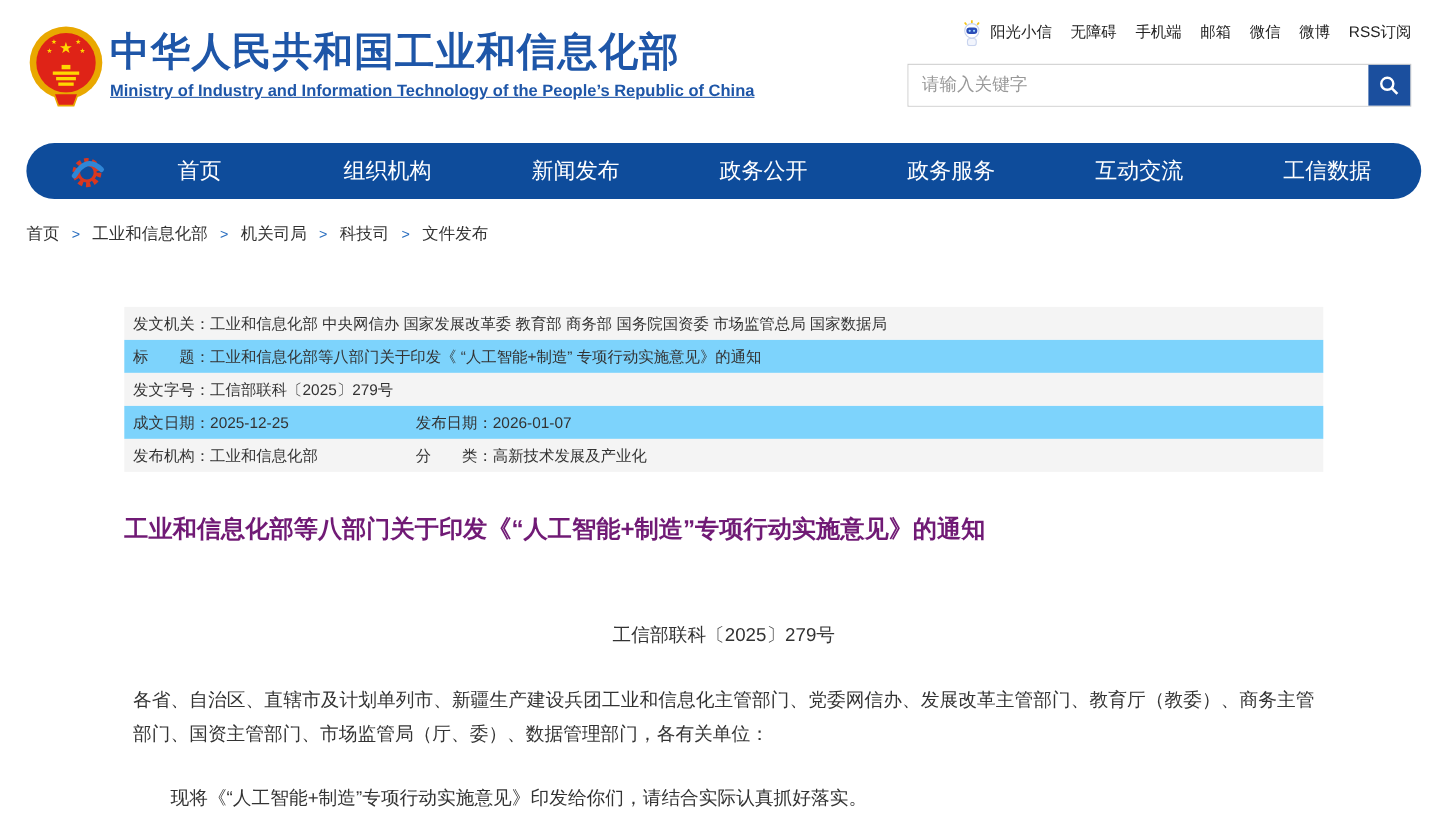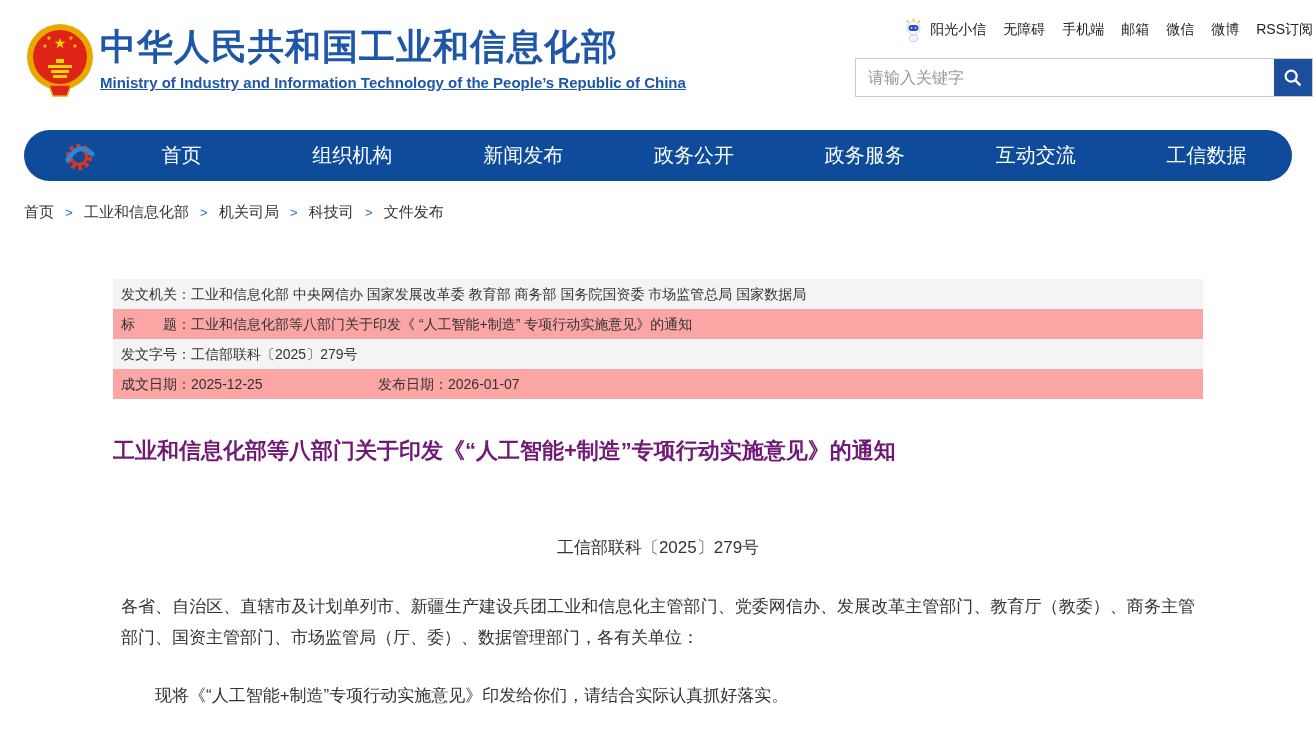--- a/index.html
+++ b/index.html
@@ -6,21 +6,21 @@
   html,body { width:1316px; height:747px; overflow:hidden; background:#fff;
     font-family:"Liberation Sans","DejaVu Sans",sans-serif; color:#333; }
 
   
   .header { position:relative; height:120px; background:#fff; }
   .emblem { position:absolute; left:25px; top:21px; width:70px; height:78px; }
   .brand { position:absolute; left:100px; top:27px; cursor:pointer; }
   .site-title { font-size:36px; font-weight:bold; color:#1e56a8; letter-spacing:1px; line-height:40px; }
   .site-subtitle { font-size:15px; font-weight:bold; color:#1e56a8; margin-top:7px;text-decoration:underline; }
 
-  .header-right { position:absolute; right:3px; top:18px; display:flex; flex-direction:column; align-items:flex-end; }
+  .header-right { position:absolute; right:33px; top:18px; display:flex; flex-direction:column; align-items:flex-end; }
   .quick-links { display:flex; align-items:center; gap:17px; font-size:14px; color:#222; }
   .quick-links .ql { cursor:pointer; white-space:nowrap; }
   .mascot { width:21px; height:24px; margin-right:-11px; }
 
   .search-bar { margin-top:16px; width:458px; height:39px; border:1px solid #ccc; display:flex; background:#fff; }
   .search-input { flex:1; border:none; outline:none; padding:0 12px; font-size:16px; color:#333;
     font-family:"Liberation Sans","DejaVu Sans",sans-serif; }
   .search-input::placeholder { color:#999; }
   .search-btn { width:38px; height:100%; border:none; background:#1b4f9e; cursor:pointer;
     display:flex; align-items:center; justify-content:center; }
@@ -34,21 +34,21 @@
 
   
   .breadcrumb { margin:22px 0 0 24px; font-size:15px; color:#333; }
   .breadcrumb .bc { cursor:pointer; }
   .breadcrumb .sep { color:#2b6fc0; margin:0 7px; font-size:13px; }
 
   
   .content { width:1090px; margin:57px auto 0; }
   .meta-table { width:100%; }
   .meta-row { min-height:30px; line-height:30px; font-size:14px; padding-left:8px;
-    display:flex; background:#fca5a5; }
+    display:flex; background:#7dd3fc; }
   .meta-row.gray { background:#f4f4f4; }
   .meta-label { white-space:pre; flex:none; }
   .meta-value { white-space:nowrap; overflow:hidden; }
   .meta-cell { display:flex; }
   .meta-cell.first { width:257px; flex:none; }
 
   .article-title { margin-top:37px; text-align:left; font-size:22px; font-weight:bold;
     color:#701a75; line-height:30px; }
   .doc-no { margin-top:70px; text-align:center; font-size:17px; color:#333; }
   .para { margin:0 8px; font-size:17px; line-height:31px; color:#333; text-align:justify; }
@@ -155,19 +155,29 @@
     <div class="meta-row">
       <div class="meta-cell first">
         <span class="meta-label">成文日期：</span>
         <span class="meta-value">2025-12-25</span>
       </div>
       <div class="meta-cell">
         <span class="meta-label">发布日期：</span>
         <span class="meta-value">2026-01-07</span>
       </div>
     </div>
+    <div class="meta-row gray">
+      <div class="meta-cell first">
+        <span class="meta-label">发布机构：</span>
+        <span class="meta-value">工业和信息化部</span>
+      </div>
+      <div class="meta-cell">
+        <span class="meta-label">分　　类：</span>
+        <span class="meta-value">高新技术发展及产业化</span>
+      </div>
+    </div>
   </div>
 
   <h1 class="article-title">工业和信息化部等八部门关于印发《“人工智能+制造”专项行动实施意见》的通知</h1>
   <div class="doc-no">工信部联科〔2025〕279号</div>
   <p class="para first">各省、自治区、直辖市及计划单列市、新疆生产建设兵团工业和信息化主管部门、党委网信办、发展改革主管部门、教育厅（教委）、商务主管部门、国资主管部门、市场监管局（厅、委）、数据管理部门，各有关单位：</p>
   <p class="para indent">现将《“人工智能+制造”专项行动实施意见》印发给你们，请结合实际认真抓好落实。</p>
 </div>
 
 </body></html>

